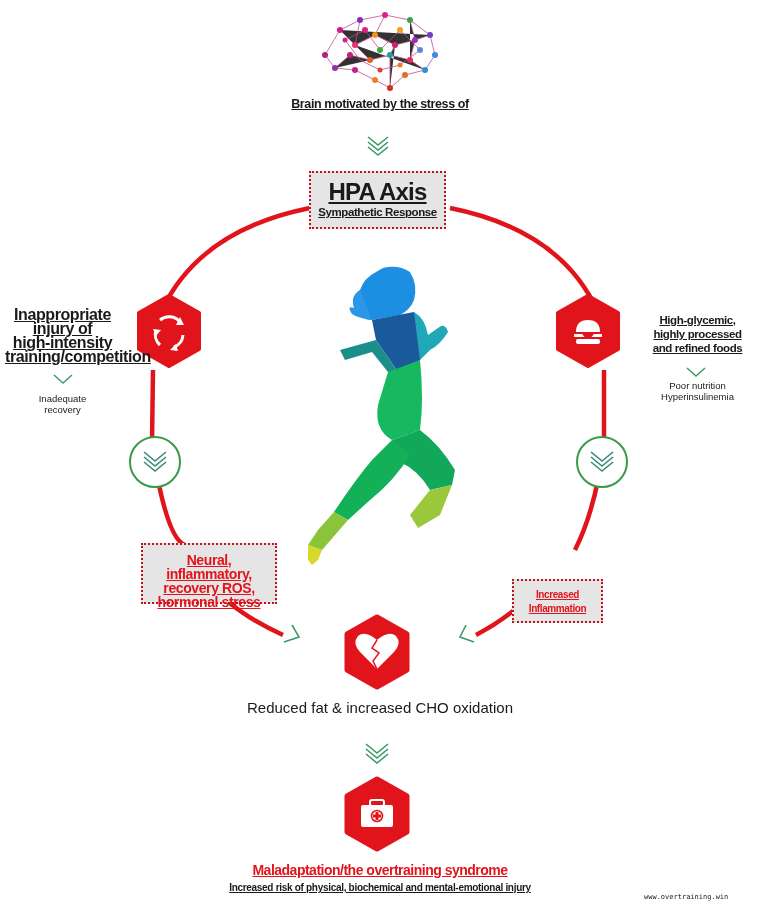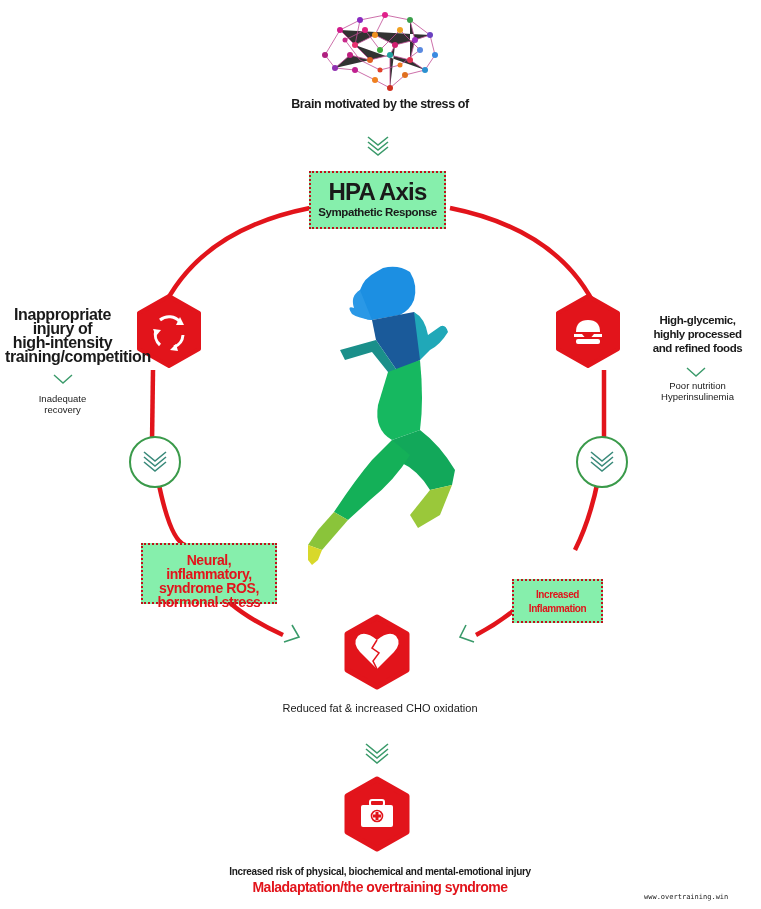--- a/index.html
+++ b/index.html
@@ -1,23 +1,23 @@
 <!DOCTYPE html>
 <html><head>
 <meta charset="utf-8">
 <style>
   html,body{margin:0;padding:0;background:#ffffff;}
   body{width:761px;height:909px;position:relative;overflow:hidden;font-family:"Liberation Sans",sans-serif;}
   .abs{position:absolute;}
   .ctr{text-align:center;}
-  .bold{font-weight:bold;}
+  .bold{font-weight:bold;text-decoration:underline;}
   .cond{letter-spacing:-0.4px;}
   .dark{color:#1a1a1a;}
   .red{color:#e2141b;}
-  .dotbox{position:absolute;border:2px dotted #c0121a;background:#86efac;box-sizing:border-box;text-align:center;}
+  .dotbox{position:absolute;border:2px dotted #c0121a;background:#e5e5e5;box-sizing:border-box;text-align:center;}
   svg{position:absolute;left:0;top:0;}
 </style>
 </head>
 <body>
 
 <svg width="761" height="909" viewBox="0 0 761 909">
 
   <g>
     <ellipse cx="380" cy="45" rx="58" ry="36" fill="none"></ellipse>
     <g stroke="#b0207a" stroke-width="0.8" opacity="0.8">
@@ -189,31 +189,31 @@
   <div>highly processed</div>
   <div>and refined foods</div>
 </div>
 <div class="abs ctr dark" style="left:640px;top:380px;width:115px;font-size:9.5px;line-height:11px;">
   <div>Poor nutrition</div>
   <div>Hyperinsulinemia</div>
 </div>
 
 <div class="dotbox ctr bold cond red" style="left:141px;top:543px;width:136px;height:61px;font-size:14px;line-height:14px;padding-top:8px;">
   <div>Neural, inflammatory,</div>
-  <div>syndrome ROS,</div>
+  <div>recovery ROS,</div>
   <div>hormonal stress</div>
 </div>
 
 <div class="dotbox ctr bold cond red" style="left:512px;top:579px;width:91px;height:44px;font-size:10px;line-height:14px;padding-top:7px;">
   <div>Increased</div>
   <div>Inflammation</div>
 </div>
 
 <div class="abs ctr" style="left:180px;top:702px;width:400px;">
-  <div class="dark" style="font-size:11px;line-height:12px;">Reduced fat &amp; increased CHO oxidation</div>
+  <div class="dark" style="font-size:15px;line-height:12px;">Reduced fat &amp; increased CHO oxidation</div>
 </div>
 
 <div class="abs ctr" style="left:130px;top:862px;width:500px;">
+  <div class="bold red" style="font-size:14px;line-height:16px;letter-spacing:-0.5px;">Maladaptation/the overtraining syndrome</div>
   <div class="bold dark" style="font-size:10px;line-height:14px;letter-spacing:-0.3px;margin-top:3px;">Increased risk of physical, biochemical and mental-emotional injury</div>
-  <div class="bold red" style="font-size:14px;line-height:16px;letter-spacing:-0.5px;">Maladaptation/the overtraining syndrome</div>
 </div>
 
 <div class="abs dark" style="left:644px;top:893px;width:110px;font-size:7px;line-height:9px;font-family:'DejaVu Sans Mono',monospace;">www.overtraining.win</div>
 
 </body></html>

